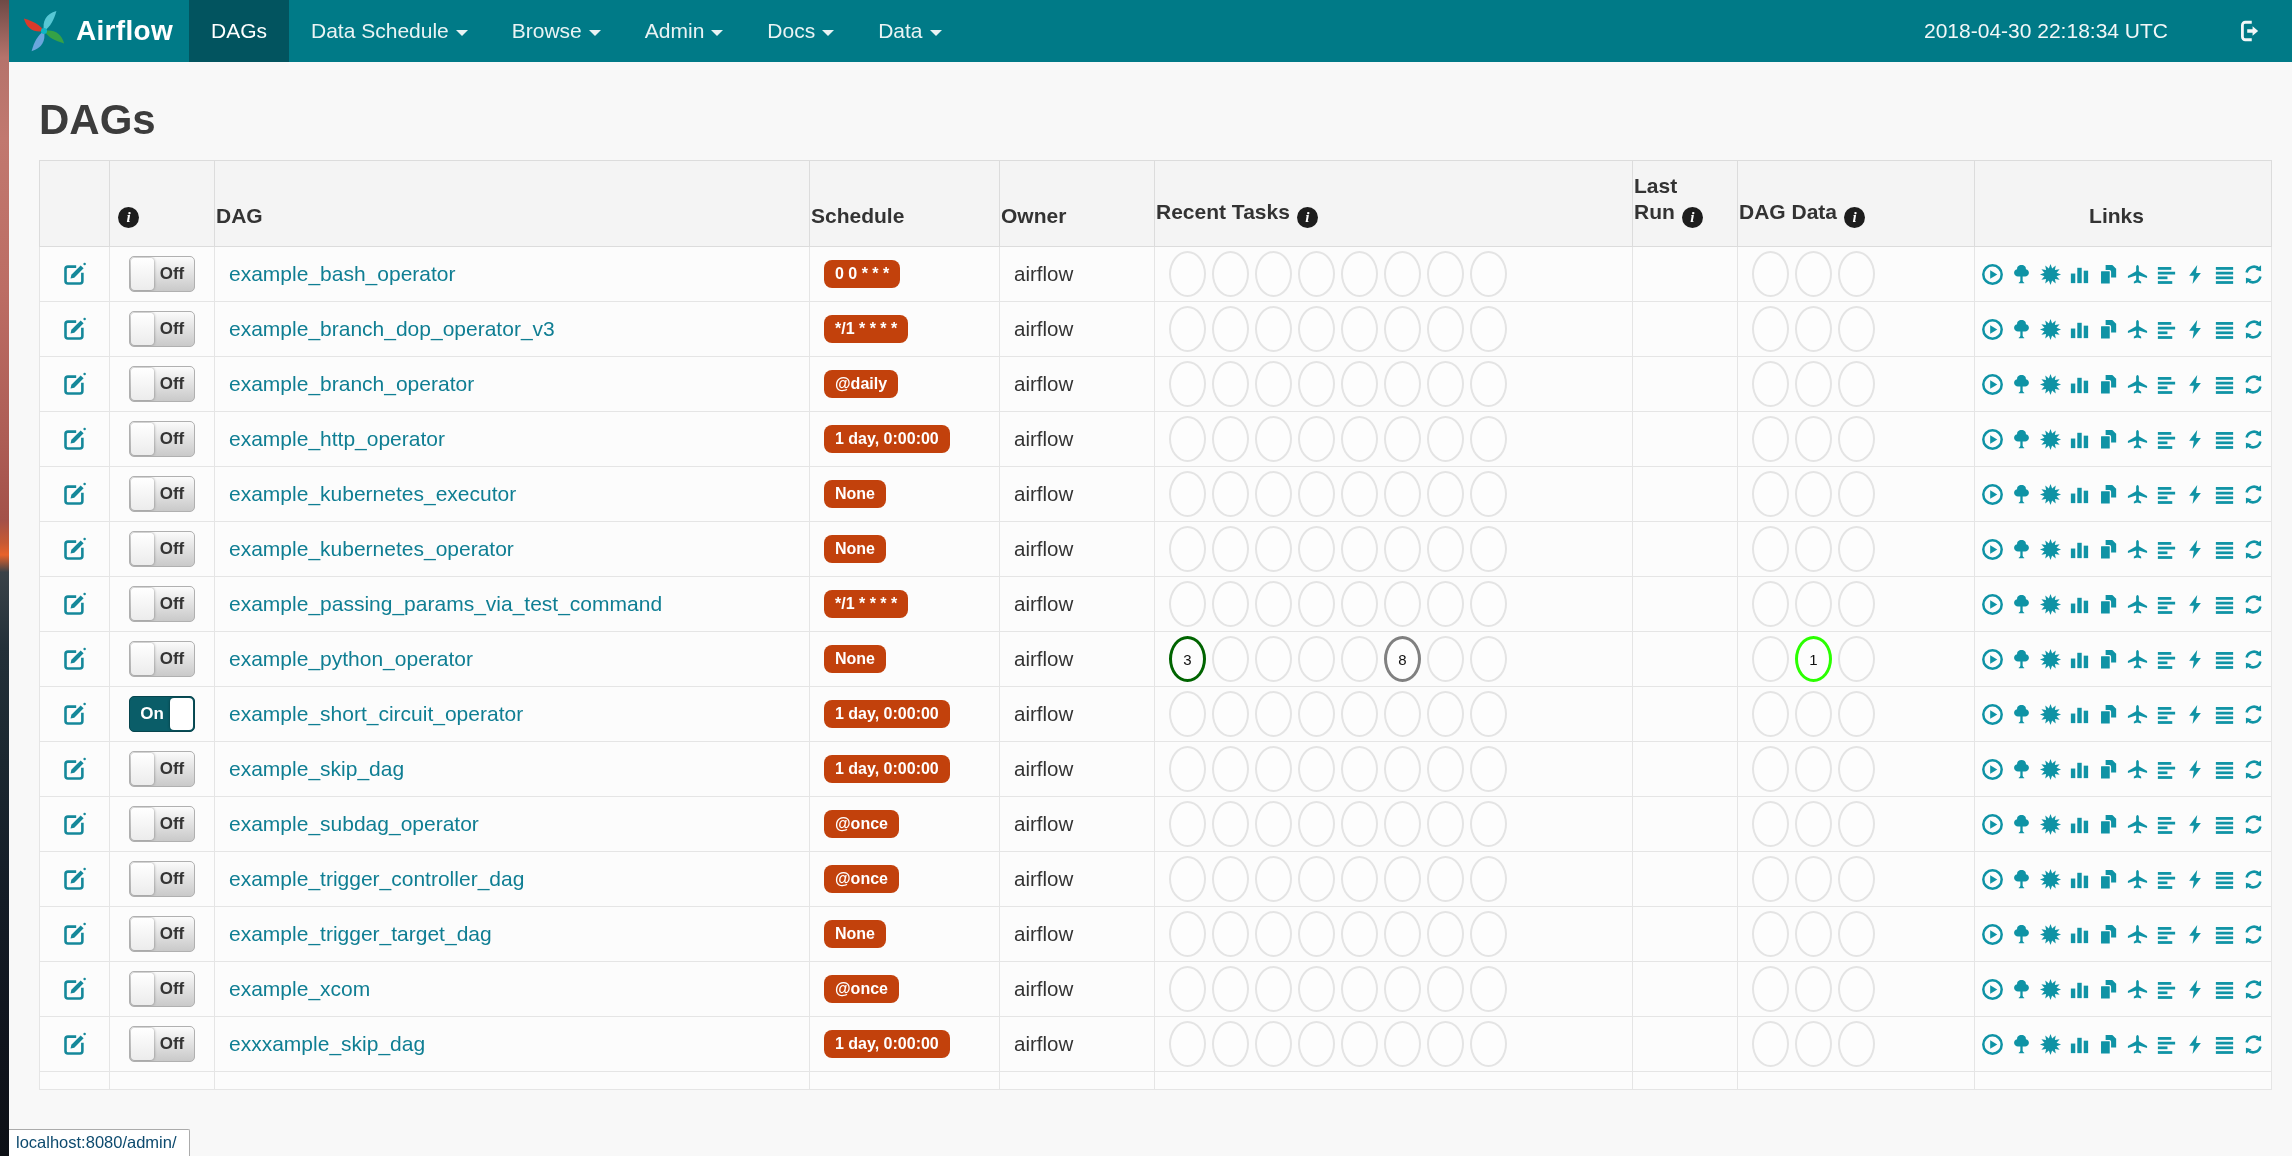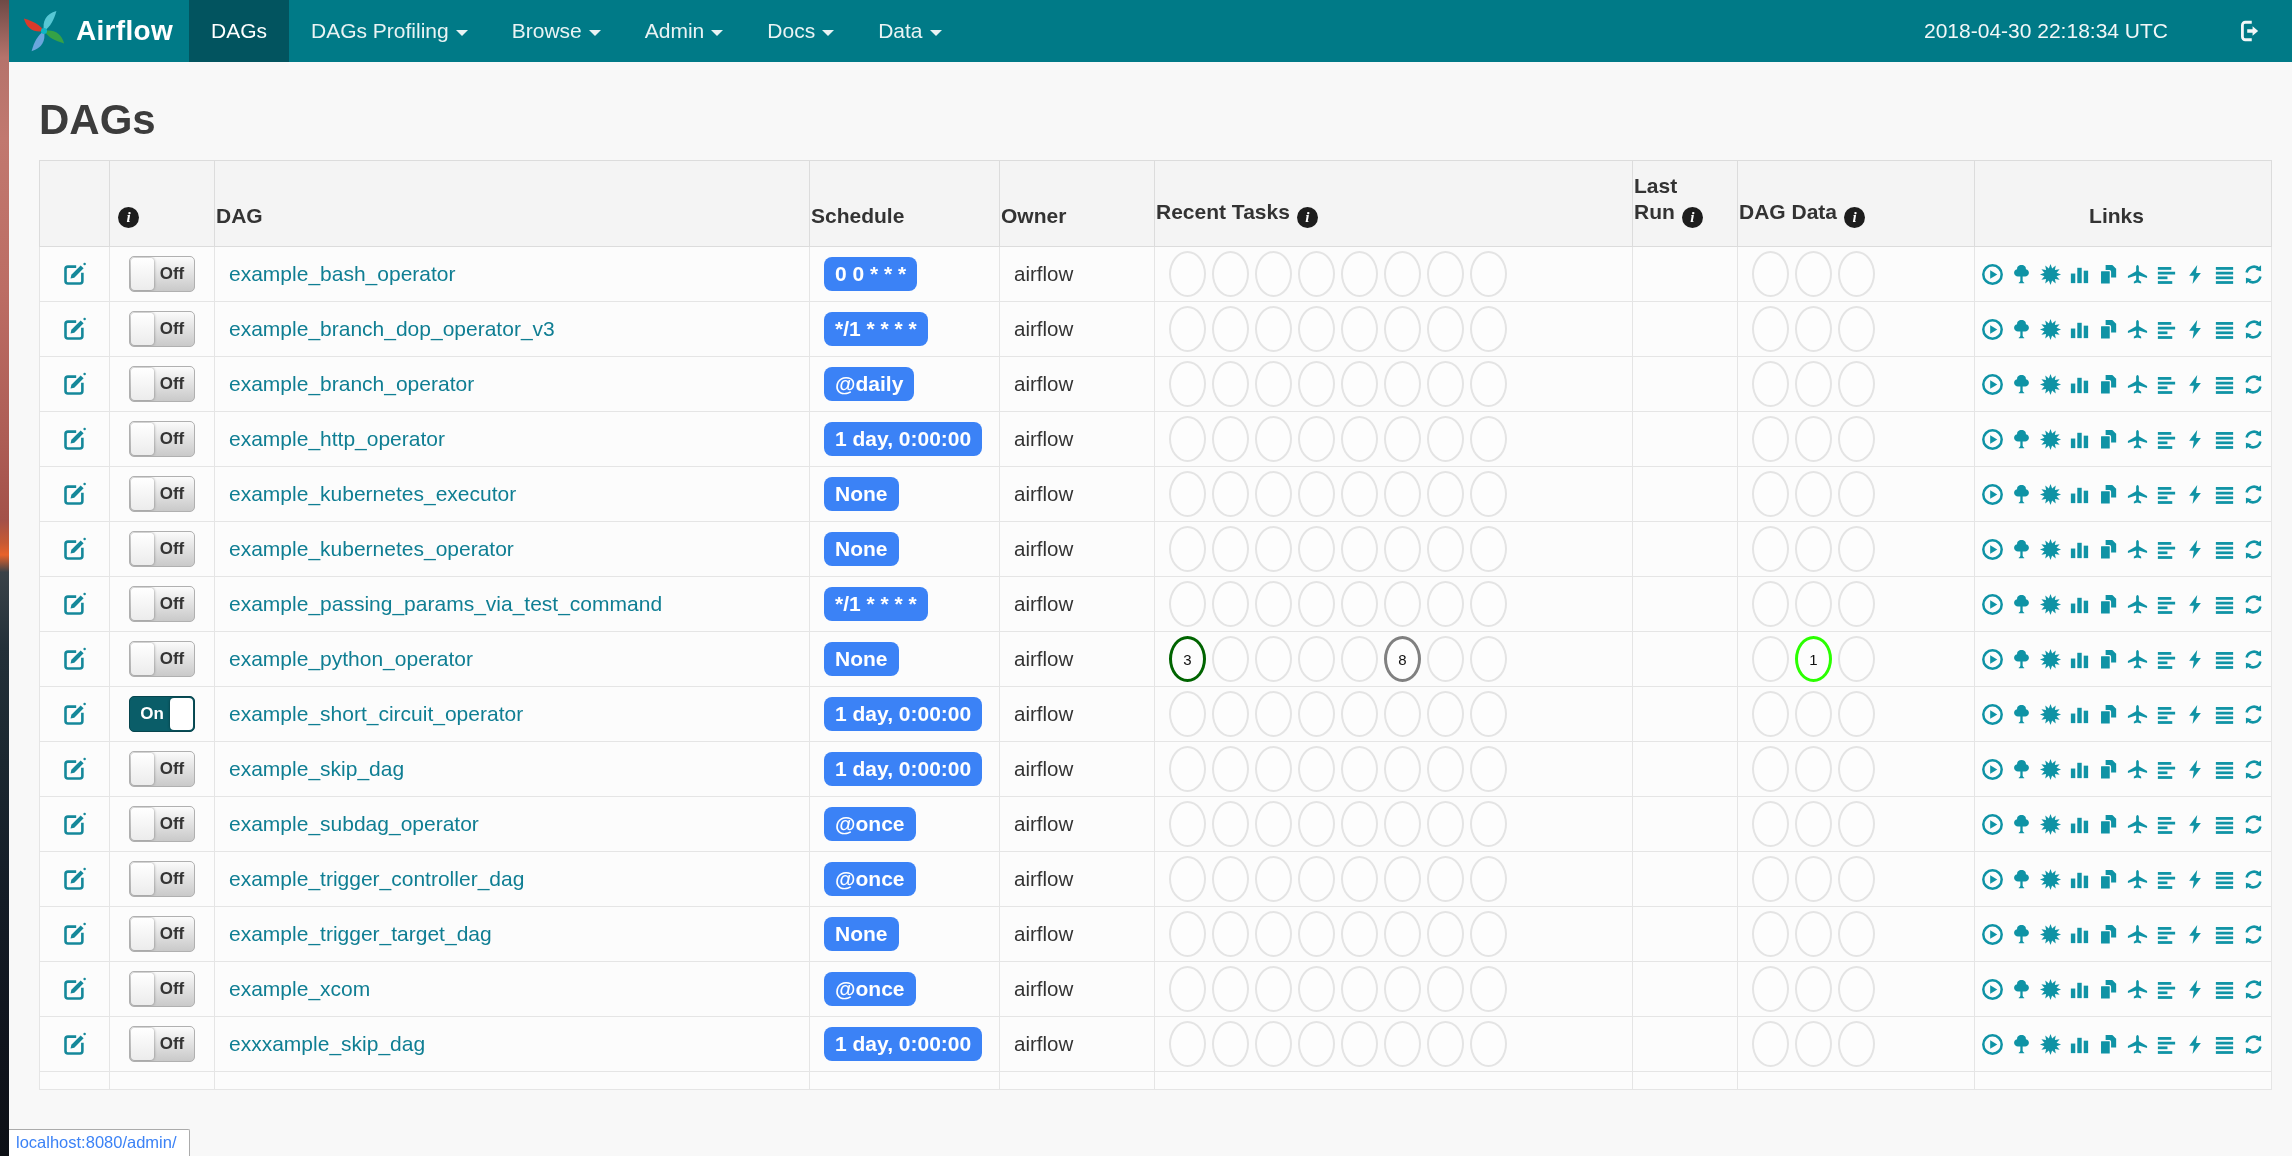--- a/index.html
+++ b/index.html
@@ -98,22 +98,22 @@
   }
   .switch.off .knob { left:1px; }
   .switch.on  .knob { right:1px; background:#fff; }
   .switch-label { width:100%; text-align:center; font-size:17px; font-weight:bold; }
   .switch.off .switch-label { padding-left:20px; }
   .switch.on  .switch-label { padding-right:20px;text-align:center; }
 
   .dag-link { color:#0f7e93; text-decoration:none; font-size:21px; }
 
   .sched-badge {
-    display:inline-block; background:#3b82f6; color:#fff; font-weight:bold;
-    font-size:21px; padding:5px 11px; border-radius:8px; white-space:nowrap;
+    display:inline-block; background:#c2410c; color:#fff; font-weight:bold;
+    font-size:16px; padding:5px 11px; border-radius:8px; white-space:nowrap;
   }
 
   .circles { display:flex; align-items:center; gap:6px; }
   .slot {
     width:37px; height:46px; border-radius:50%;
     border:2px solid #e4e4e4; background:#fdfdfd;
     display:flex; align-items:center; justify-content:center;
     font-size:15px; color:#111;
   }
   .slot.filled { border-width:3px; }
@@ -121,21 +121,21 @@
   .links-cell { display:flex; align-items:center; justify-content:center; gap:6px; }
   .link-icon { display:inline-flex; cursor:pointer; }
   .link-icon svg { width:23px; height:23px; }
   .link-icon svg .fil { fill:#0f93a5; }
   .link-icon svg .stk { stroke:#0f93a5; fill:none; }
 
   
   .status-bar {
     position:absolute; left:9px; bottom:0; z-index:60;
     background:#fff; border:1px solid #ababab; border-left:none; border-bottom:none;
-    padding:3px 12px 4px 7px; font-size:16.5px; color:#3b82f6; border-radius:0 2px 0 0;
+    padding:3px 12px 4px 7px; font-size:16.5px; color:#0c4a6e; border-radius:0 2px 0 0;
   }
 </style>
 </head>
 <body>
 
 <div class="wallpaper-strip"></div>
 
 <div class="app">
 
   <nav class="navbar">
@@ -151,21 +151,21 @@
           </g>
         </svg>
       </span>
       <span class="brand-name">Airflow</span>
     </div>
     <ul class="nav-items">
       <li class="active">
           <span>DAGs</span>
         </li>
       <li>
-          <span>DAGs Profiling</span>
+          <span>Data Schedule</span>
           <span class="caret"></span>
         </li>
       <li>
           <span>Browse</span>
           <span class="caret"></span>
         </li>
       <li>
           <span>Admin</span>
           <span class="caret"></span>
         </li>

